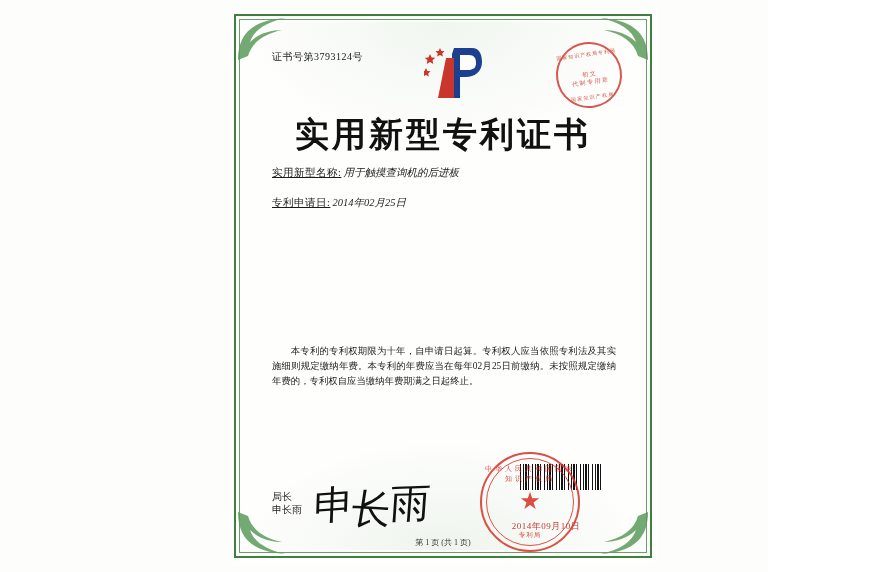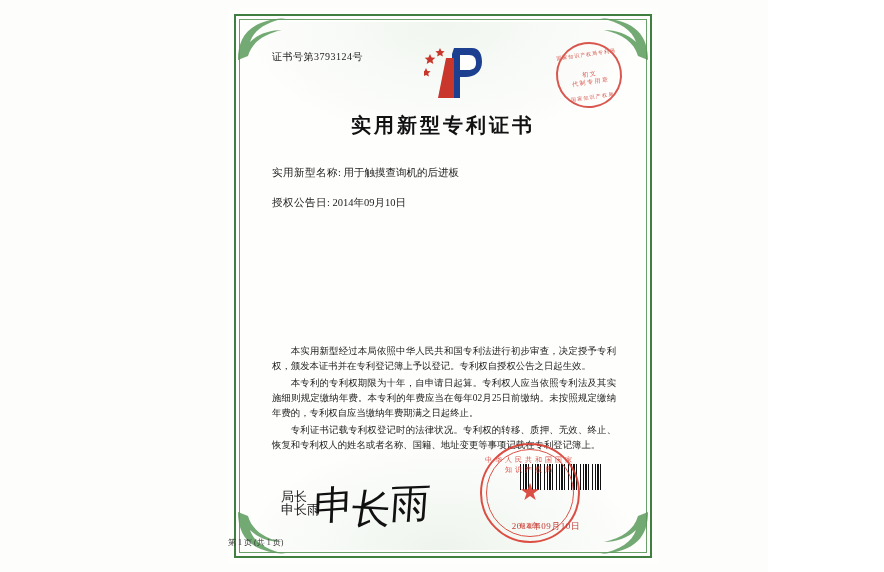--- a/index.html
+++ b/index.html
@@ -77,67 +77,67 @@
     position:absolute;left:0;right:0;top:26px;text-align:center;
     font-size:6px;line-height:8px;
   }
   .seal-top .bot{
     position:absolute;left:0;right:0;bottom:6px;text-align:center;
     font-size:5px;
   }
 
   .title{
     position:absolute;left:0;right:0;top:104px;text-align:center;
-    font-size:20px;font-weight:bold;letter-spacing:3px;color:#111;
+    font-size:34px;font-weight:bold;letter-spacing:3px;color:#111;
     font-family:"Liberation Serif", serif;
   }
 
   .fields{
     position:absolute;left:44px;top:158px;width:348px;
   }
   .field{
     font-size:10.5px;color:#1b1b1b;margin-bottom:16px;white-space:nowrap;
   }
-  .field .lbl{letter-spacing:0.5px;}
-  .field .val{margin-left:2px;}
+  .field .lbl{letter-spacing:0.5px;text-decoration:underline;}
+  .field .val{margin-left:2px;font-style:italic;}
 
   .body-text{
     position:absolute;left:44px;top:336px;width:344px;
     font-size:9.4px;line-height:15px;color:#1b1b1b;text-align:justify;
   }
   .body-text p{margin:0 0 2px 0;text-indent:2em;}
 
   
   .barcode{
     position:absolute;left:292px;top:456px;width:84px;height:26px;
     background:
       repeating-linear-gradient(90deg,
         #111 0px,#111 1px,#fff 1px,#fff 3px,
         #111 3px,#111 4px,#fff 4px,#fff 5px,
         #111 5px,#111 7px,#fff 7px,#fff 8px,
         #111 8px,#111 9px,#fff 9px,#fff 12px);
   }
 
   .sign-block{
-    position:absolute;left:53px;top:482px;font-size:13px;line-height:13px;color:#1b1b1b;
+    position:absolute;left:44px;top:482px;font-size:10px;line-height:13px;color:#1b1b1b;
   }
   .signature{
     position:absolute;left:86px;top:470px;
     font-size:40px;color:#111;font-family:"Liberation Serif", serif;
     letter-spacing:-2px;
     transform:skewX(-6deg);
   }
   .signature span{display:inline-block;}
   .sig1{transform:rotate(-4deg);}
   .sig2{transform:rotate(3deg) translateY(4px);}
   .sig3{transform:rotate(-2deg) translateY(-2px);}
 
   
   .seal-main{
-    position:absolute;left:252px;top:435px;width:96px;height:96px;
+    position:absolute;left:252px;top:444px;width:96px;height:96px;
     border-radius:50%;border:2.5px solid #d8372c;color:#d8372c;
     opacity:.88;
   }
   .seal-main .ring{
     position:absolute;left:4px;top:4px;right:4px;bottom:4px;
     border:1px solid #d8372c;border-radius:50%;
   }
   .seal-main .star{
     position:absolute;left:50%;top:50%;transform:translate(-50%,-55%);
     font-size:24px;line-height:24px;color:#d8372c;
@@ -149,21 +149,21 @@
   .seal-main .txt-bot{
     position:absolute;left:0;right:0;bottom:10px;text-align:center;
     font-size:6.5px;letter-spacing:1px;
   }
   .seal-date{
     position:absolute;left:258px;top:512px;width:120px;text-align:center;
     font-size:9px;color:#c4403a;letter-spacing:0.5px;
   }
 
   .footer{
-    position:absolute;left:0;right:0;bottom:16px;text-align:left;
+    position:absolute;left:0;right:0;bottom:16px;text-align:center;
     font-size:8px;color:#333;
   }
 </style>
 </head>
 <body>
 
 <div class="page">
   <div class="cert">
 
     <div class="border-outer"></div>
@@ -216,28 +216,26 @@
       </div>
     </div>
 
     <div class="title">实用新型专利证书</div>
 
     <div class="fields">
       <div class="field">
         <span class="lbl">实用新型名称:</span><span class="val">用于触摸查询机的后进板</span>
       </div>
       <div class="field">
-        <span class="lbl">授权公告日:</span><span class="val">2014年09月10日</span>
+        <span class="lbl">专利申请日:</span><span class="val">2014年02月25日</span>
       </div>
     </div>
 
     <div class="body-text">
-      <p>本实用新型经过本局依照中华人民共和国专利法进行初步审查，决定授予专利权，颁发本证书并在专利登记簿上予以登记。专利权自授权公告之日起生效。</p>
       <p>本专利的专利权期限为十年，自申请日起算。专利权人应当依照专利法及其实施细则规定缴纳年费。本专利的年费应当在每年02月25日前缴纳。未按照规定缴纳年费的，专利权自应当缴纳年费期满之日起终止。</p>
-      <p>专利证书记载专利权登记时的法律状况。专利权的转移、质押、无效、终止、恢复和专利权人的姓名或者名称、国籍、地址变更等事项记载在专利登记簿上。</p>
     </div>
 
     <div class="barcode"></div>
 
     <div class="sign-block">
       <div>局长</div>
       <div>申长雨</div>
     </div>
 
     <div class="signature">

